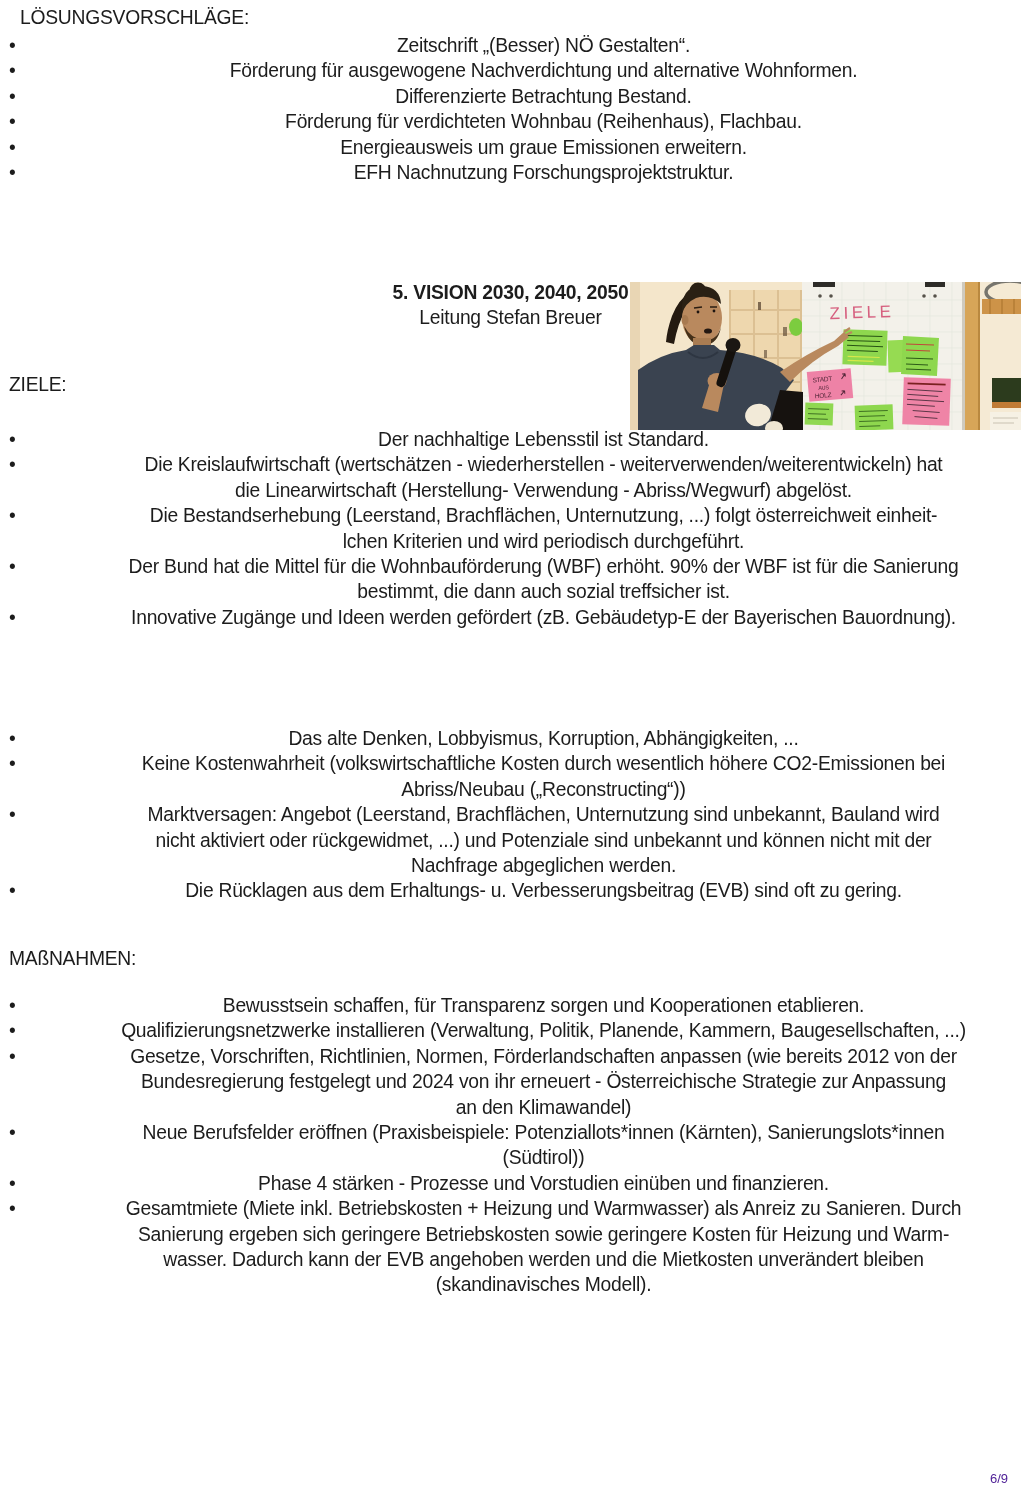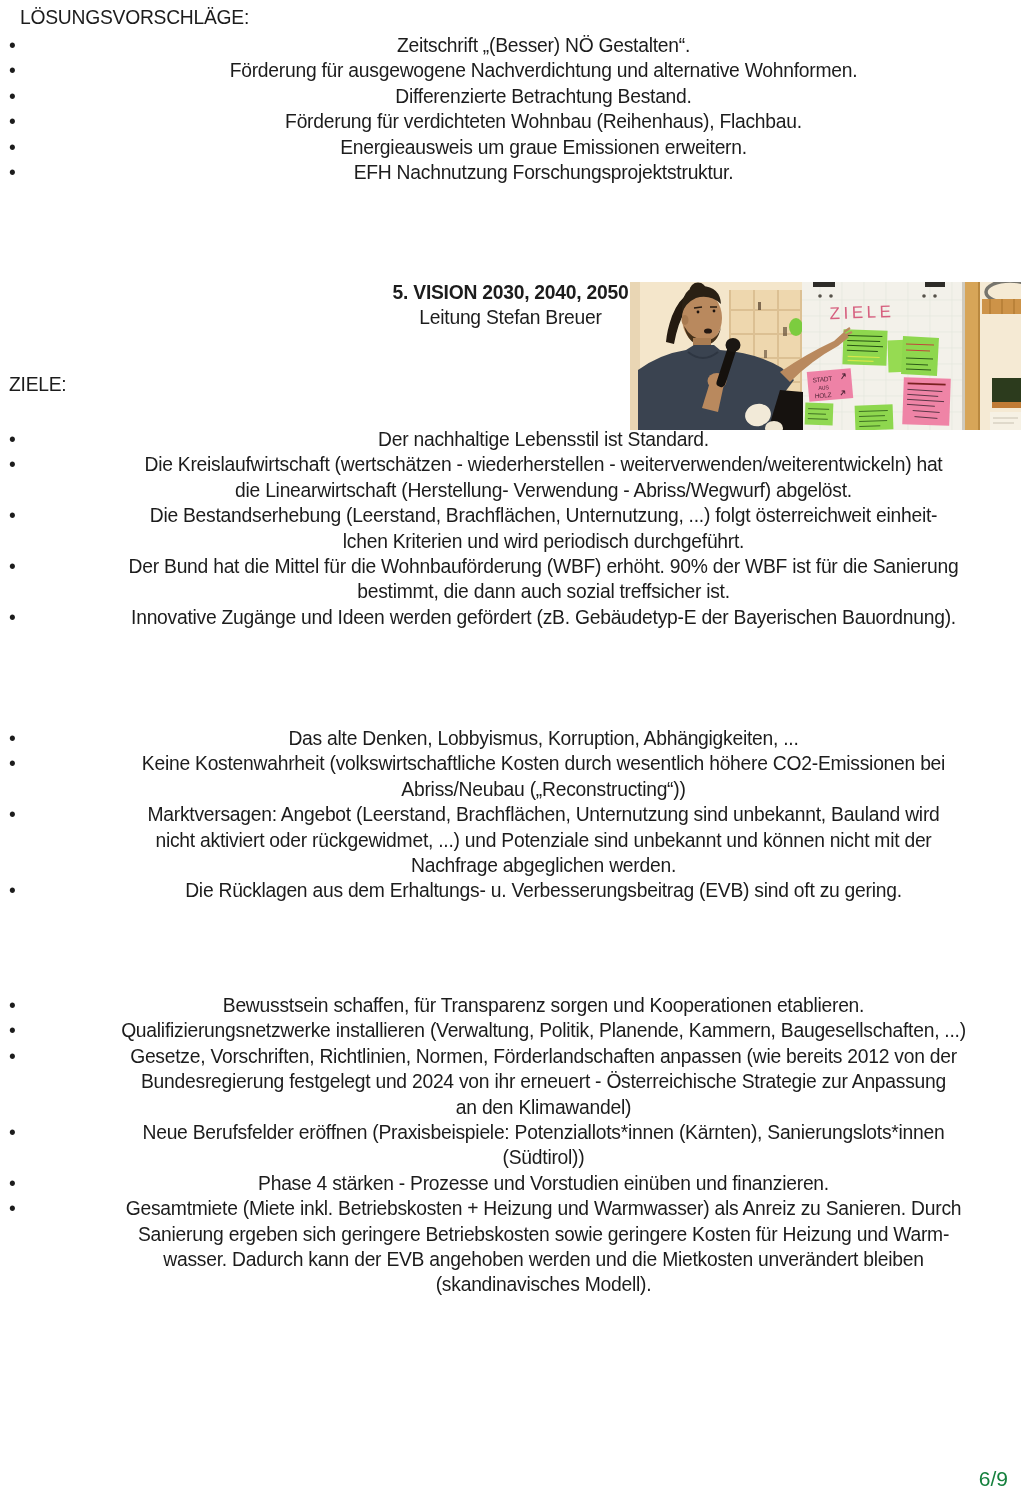--- a/index.html
+++ b/index.html
@@ -15,21 +15,21 @@
   }
   .abs{position:absolute;left:9px;right:10px;}
   .heading{font-weight:normal;}
   .bold{font-weight:bold;}
   ul.blist{list-style:none;margin:0;padding:0;}
   ul.blist li{display:flex;align-items:flex-start;}
   .dot{width:66px;flex:none;}
   .txt{flex:1;white-space:pre-line;text-align:center;}
   .pagenum{
     position:absolute;top:1466px;right:14px;
-    color:#15803d;font-size:21px;letter-spacing:0;
+    color:#4c1d95;font-size:13px;letter-spacing:0;
   }
   .photo{
     position:absolute;left:630px;top:282px;width:391px;height:148px;
   }
   .photo svg{display:block;width:100%;height:100%;}
 </style>
 </head>
 <body>
 
 <div class="page">
@@ -277,20 +277,21 @@
         <span class="txt">Marktversagen: Angebot (Leerstand, Brachflächen, Unternutzung sind unbekannt, Bauland wird
 nicht aktiviert oder rückgewidmet, ...) und Potenziale sind unbekannt und können nicht mit der
 Nachfrage abgeglichen werden.</span>
       </li>
     <li>
         <span class="dot">•</span>
         <span class="txt">Die Rücklagen aus dem Erhaltungs- u. Verbesserungsbeitrag (EVB) sind oft zu gering.</span>
       </li>
   </ul>
 
+  <div class="abs heading" style="top:946px;">MAßNAHMEN:</div>
   <ul class="blist abs" style="top:993px;">
     <li>
         <span class="dot">•</span>
         <span class="txt">Bewusstsein schaffen, für Transparenz sorgen und Kooperationen etablieren.</span>
       </li>
     <li>
         <span class="dot">•</span>
         <span class="txt">Qualifizierungsnetzwerke installieren (Verwaltung, Politik, Planende, Kammern, Baugesellschaften, ...)</span>
       </li>
     <li>

